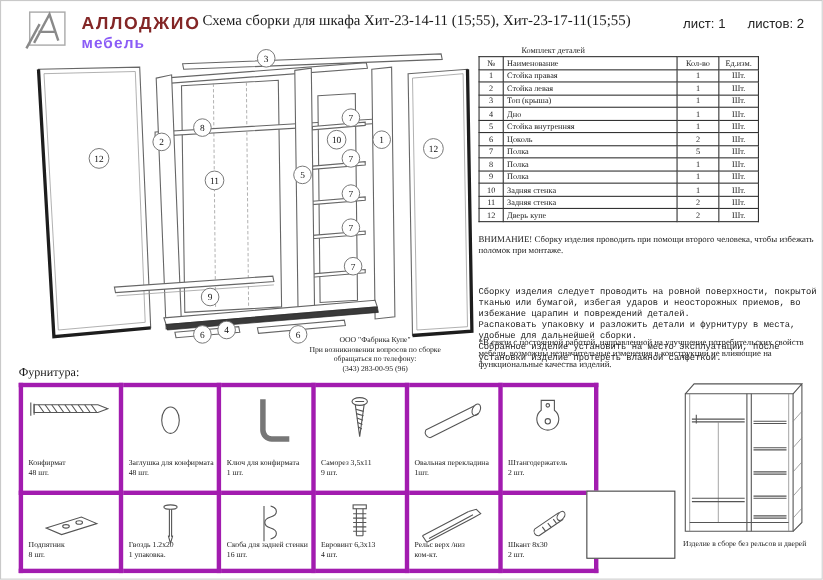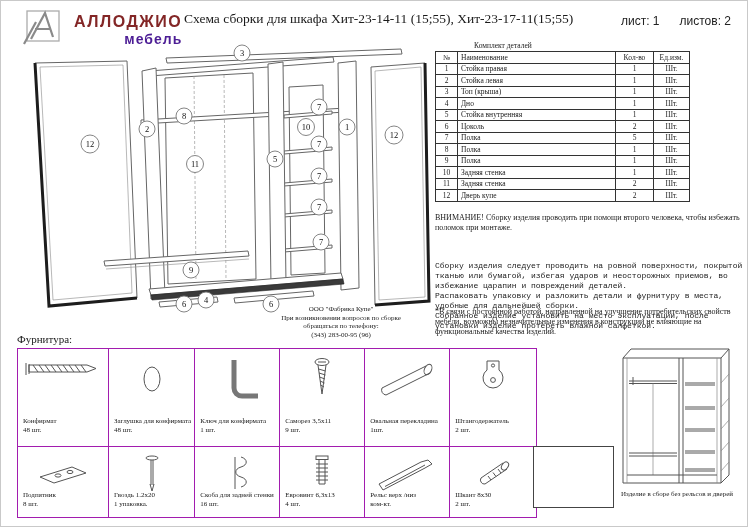--- a/index.html
+++ b/index.html
@@ -6,21 +6,21 @@
   html,body { background:#e9e9e9; }
   .page {
     position:relative; width:748px; height:527px; background:#fff;
     font-family:"Liberation Serif", serif; color:#1a1a1a;
     border:1px solid #c9c9c9; overflow:hidden;
   }
   
   .logo { position:absolute; left:20px; top:6px; display:flex; gap:9px; align-items:flex-start; }
   .logo-text { padding-top:6px; }
   .brand { font-family:"Liberation Sans", sans-serif; font-weight:bold; font-size:16px; letter-spacing:1.5px; color:#832626; }
-  .brand-sub { font-family:"Liberation Sans", sans-serif; font-weight:bold; font-size:14px; letter-spacing:1px; color:#4c1d95; text-align:right; }
+  .brand-sub { font-family:"Liberation Sans", sans-serif; font-weight:bold; font-size:14px; letter-spacing:1px; color:#8b5cf6; text-align:left; }
   .title { position:absolute; left:183px; top:9px; font-size:13.5px; line-height:17px; white-space:nowrap; }
   .sheetinfo { position:absolute; left:620px; top:13px; font-family:"Liberation Sans", sans-serif; font-size:12px; color:#222; display:flex; gap:20px; }
 
   
   .diagram { position:absolute; left:15px; top:38px; }
   .p { fill:#fff; stroke:#666; stroke-width:1; }
   .thin { fill:none; stroke:#999; stroke-width:0.7; }
   .callout circle { fill:#fff; stroke:#777; stroke-width:0.9; }
   .callout text { font-size:8.5px; fill:#111; text-anchor:middle; font-family:"Liberation Serif", serif; }
 
@@ -33,21 +33,21 @@
   .parts th, .parts td { border:1px solid #333; height:11.5px; padding:0 3px; font-weight:normal; white-space:nowrap; overflow:hidden; }
   .parts .c { text-align:center; padding:0 1px; }
 
   .warning { position:absolute; left:434px; top:212px; width:308px; font-size:8px; line-height:10px; }
   .note1 { position:absolute; left:434px; top:260px; width:308px; font-size:8px; line-height:10px; white-space:pre-line;font-family:Liberation Mono, monospace; }
   .note2 { position:absolute; left:434px; top:306px; width:302px; font-size:8px; line-height:10px; }
 
   
   .hw-label { position:absolute; left:16px; top:332px; font-size:11px; }
   table.hw { position:absolute; left:16px; top:347px; border-collapse:collapse; table-layout:fixed; }
-  .hw td { border:1px solid #a21caf; vertical-align:bottom; position:relative; padding:2px 3px 12px 5px; }
+  .hw td { border:4px solid #a21caf; vertical-align:bottom; position:relative; padding:2px 3px 12px 5px; }
   tr.r1 td { height:98px; }
   tr.r2 td { height:71px; padding-bottom:9px; }
   .hw-icon { position:absolute; top:7px; left:50%; transform:translateX(-50%); }
   tr.r2 .hw-icon { top:5px; }
   .hw-name, .hw-qty { font-size:7px; line-height:8.5px; white-space:nowrap; }
   .ic { stroke:#555; fill:none; stroke-width:1; }
   .hw-extra { position:absolute; left:532px; top:445px; width:81px; height:62px; border:1px solid #444; background:#fff; }
 
   
   .assembled-fig { position:absolute; left:606px; top:340px; }

